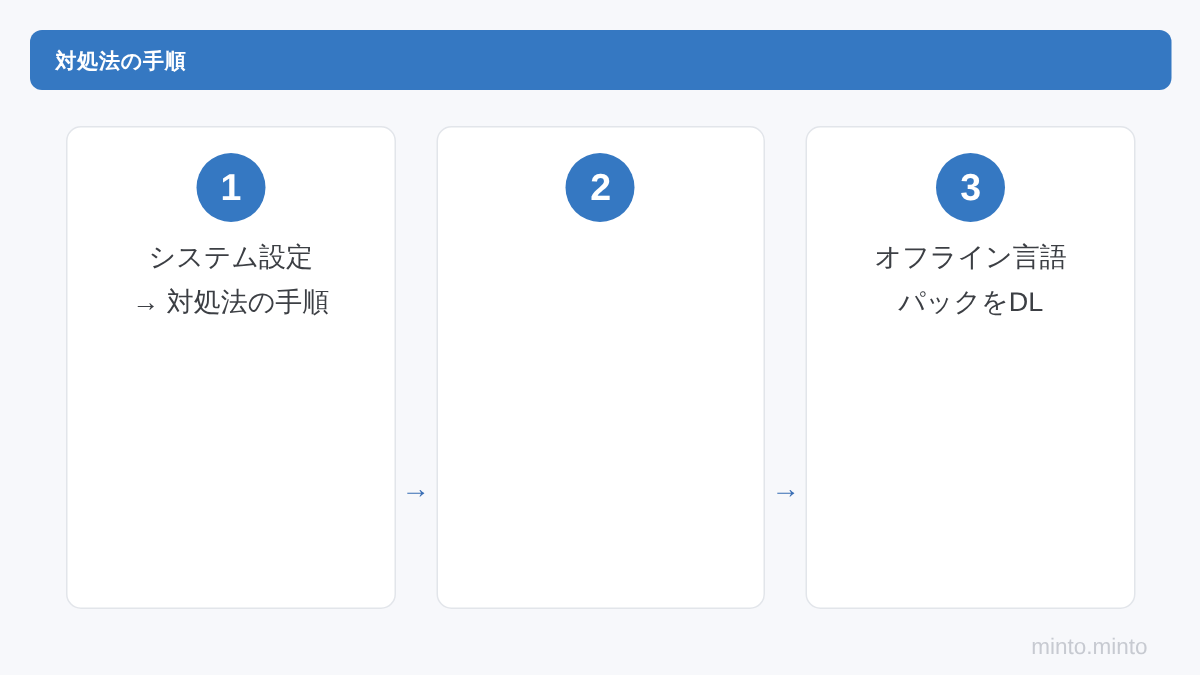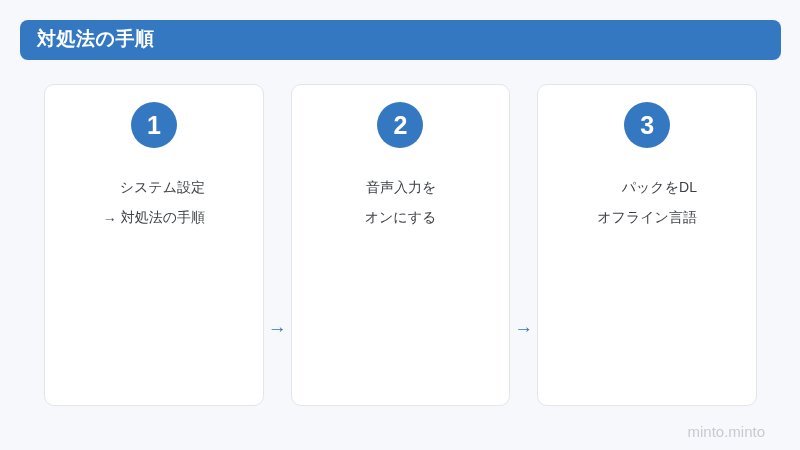--- a/index.html
+++ b/index.html
@@ -23,25 +23,24 @@
     height: 40px;
     background: #3578c2;
     border-radius: 8px;
     display: flex;
     align-items: center;
     box-sizing: border-box;
     padding-left: 17px;
   }
   .banner-title {
     color: #ffffff;
-    font-size: 19px;
+    font-size: 14px;
     font-weight: bold;
     letter-spacing: 0.5px;
     line-height: 1;
-    font-family: Liberation Mono, monospace;
   }
 
   .steps {
     position: absolute;
     left: 44px;
     top: 84px;
     width: 713px;
     height: 322px;
     display: flex;
     align-items: stretch;
@@ -69,24 +68,24 @@
     display: flex;
     align-items: center;
     justify-content: center;
     font-size: 25px;
     font-weight: bold;
     line-height: 1;
     box-sizing: border-box;
   }
 
   .card-text {
-    margin-top: 24px;
-    text-align: right;
+    margin-top: 8px;
+    text-align: center;
     color: #3c3f44;
-    font-size: 14px;
+    font-size: 18px;
     line-height: 30px;
     white-space: nowrap;
   }
   .card-text .line { display: block; }
 
   .arrow {
     width: 27px;
     display: flex;
     align-items: center;
     justify-content: center;
@@ -120,31 +119,27 @@
     <div class="card-text">
       <span class="line">システム設定</span>
       <span class="line">→ 対処法の手順</span>
     </div>
   </div>
 
   <div class="arrow">→</div>
 
   <div class="card">
     <div class="badge">2</div>
-    <div class="card-text">
-      <span class="line">音声入力を</span>
-      <span class="line">オンにする</span>
-    </div>
   </div>
 
   <div class="arrow">→</div>
 
   <div class="card">
     <div class="badge">3</div>
     <div class="card-text">
+      <span class="line">オフライン言語</span>
       <span class="line">パックをDL</span>
-      <span class="line">オフライン言語</span>
     </div>
   </div>
 
 </div>
 
 <div class="watermark">minto.minto</div>
 
 </body></html>

